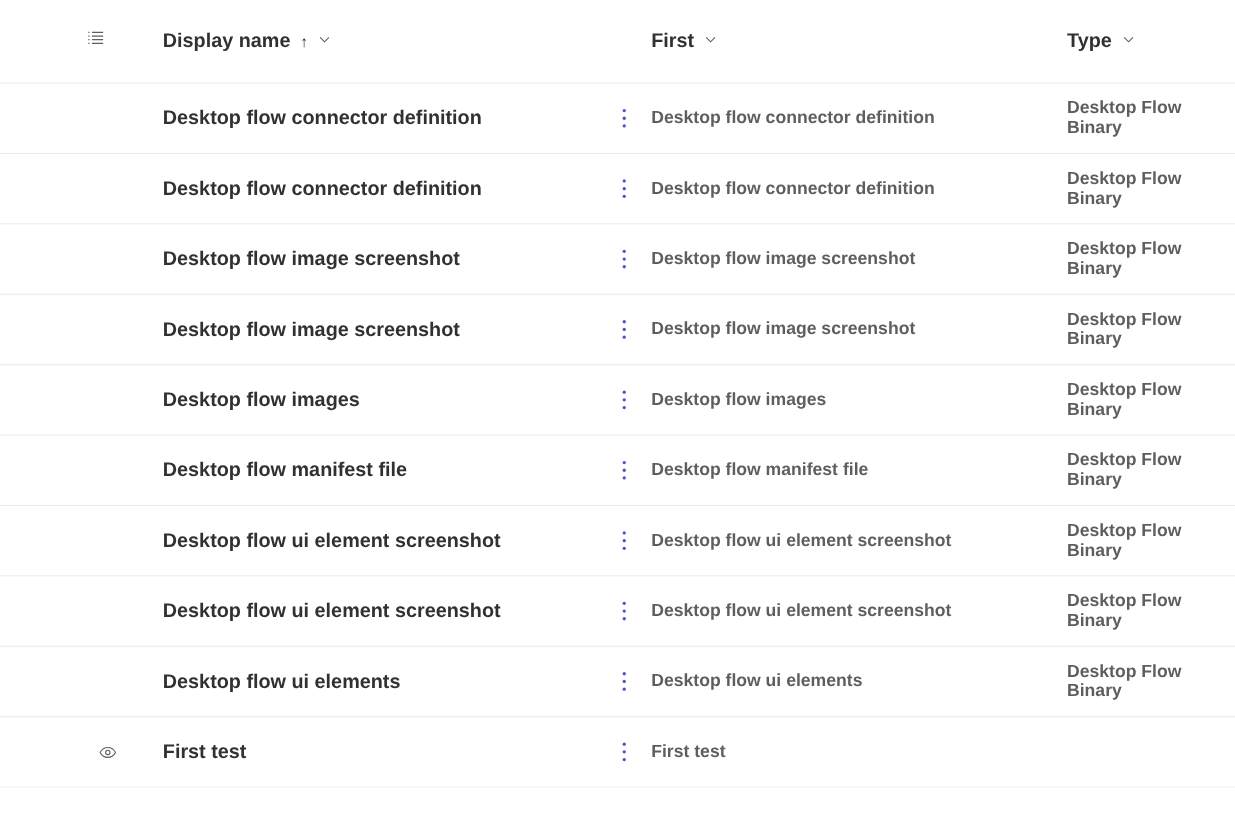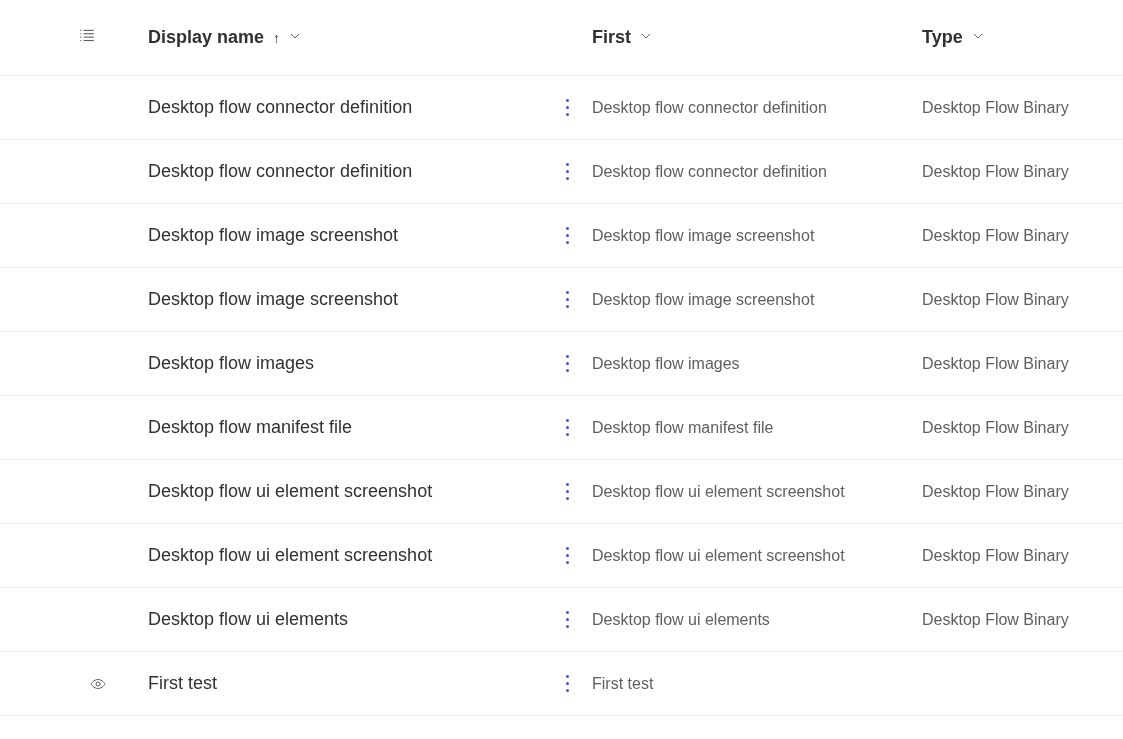--- a/index.html
+++ b/index.html
@@ -57,20 +57,21 @@
       display: flex;
       align-items: center;
     }
     .col-type {
       flex: 1;
       font-size: 16px;
       color: #605e5c;
       display: flex;
       align-items: center;
       padding-right: 20px;
+      margin-left: 48px;
     }
     .header-label {
       font-weight: 600;
       font-size: 18px;
       color: #323130;
     }
     .header-cell {
       display: flex;
       align-items: center;
       gap: 5px;
@@ -117,20 +118,21 @@
     }
     .eye-icon svg {
       width: 16px;
       height: 16px;
     }
     .row .col-list-icon {
       width: 70px;
     }
     .row-wrap {
       position: relative;
+      font-weight: bold;
     }
   </style>
 </head>
 <body>
 
 <div class="table">
   <div class="header-row">
     <div class="col-list-icon">
       <span class="list-icon">
         <svg viewBox="0 0 16 16" fill="none" stroke="currentColor" stroke-width="1">

